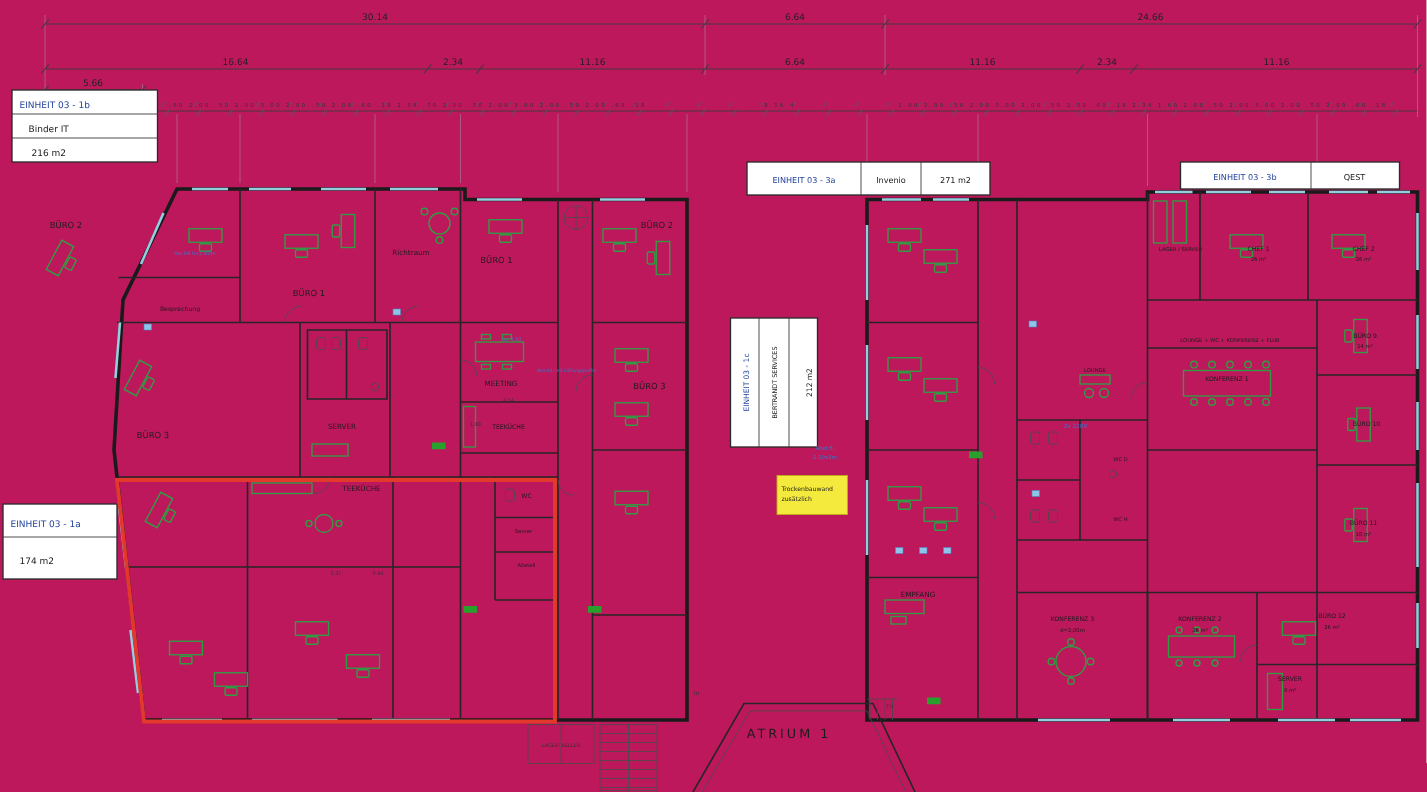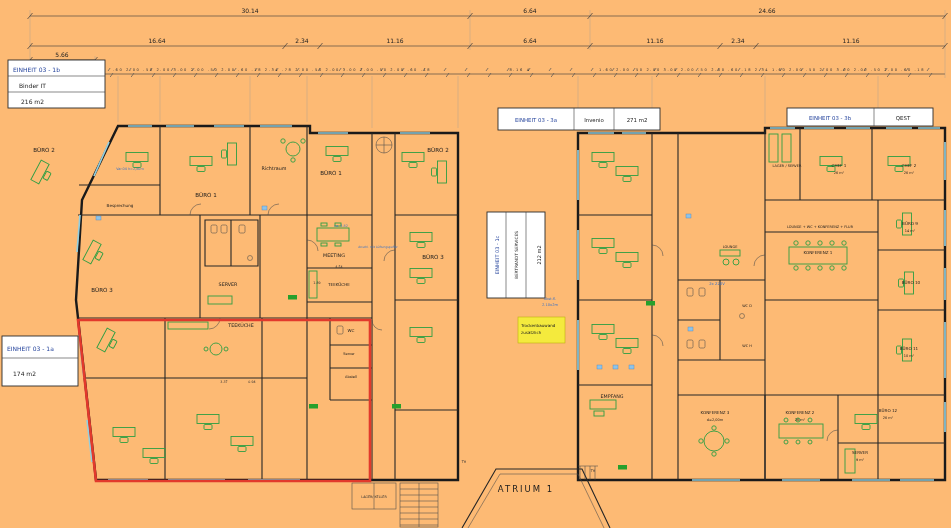--- a/index.html
+++ b/index.html
@@ -1,16 +1,16 @@
 <!DOCTYPE html>
 <html><head>
 <meta charset="utf-8">
 <style>
   html,body{margin:0;padding:0;background:#ffffff}
-  .sheet{width:951px;height:528px;position:relative;background:#fdba74;overflow:hidden}
+  .sheet{width:951px;height:528px;position:relative;background:#be185d;overflow:hidden}
   svg{display:block}
   text{font-family:"DejaVu Sans",sans-serif;fill:#1c1c1c}
   .w2{fill:none;stroke:#1a1a1a;stroke-width:2.4;stroke-linejoin:miter}
   .w1{fill:none;stroke:#262626;stroke-width:1.1}
   .w0{fill:none;stroke:#4a4a4a;stroke-width:.55}
   .diml{stroke:#3a3a3a;stroke-width:.6}
   .tick{stroke:#3a3a3a;stroke-width:.7}
   .ext{stroke:#9a9a9a;stroke-width:.35}
   .dimt{font-size:6px;text-anchor:middle;fill:#222}
   .dims{font-size:3.6px;text-anchor:middle;letter-spacing:1.6px;fill:#333}

